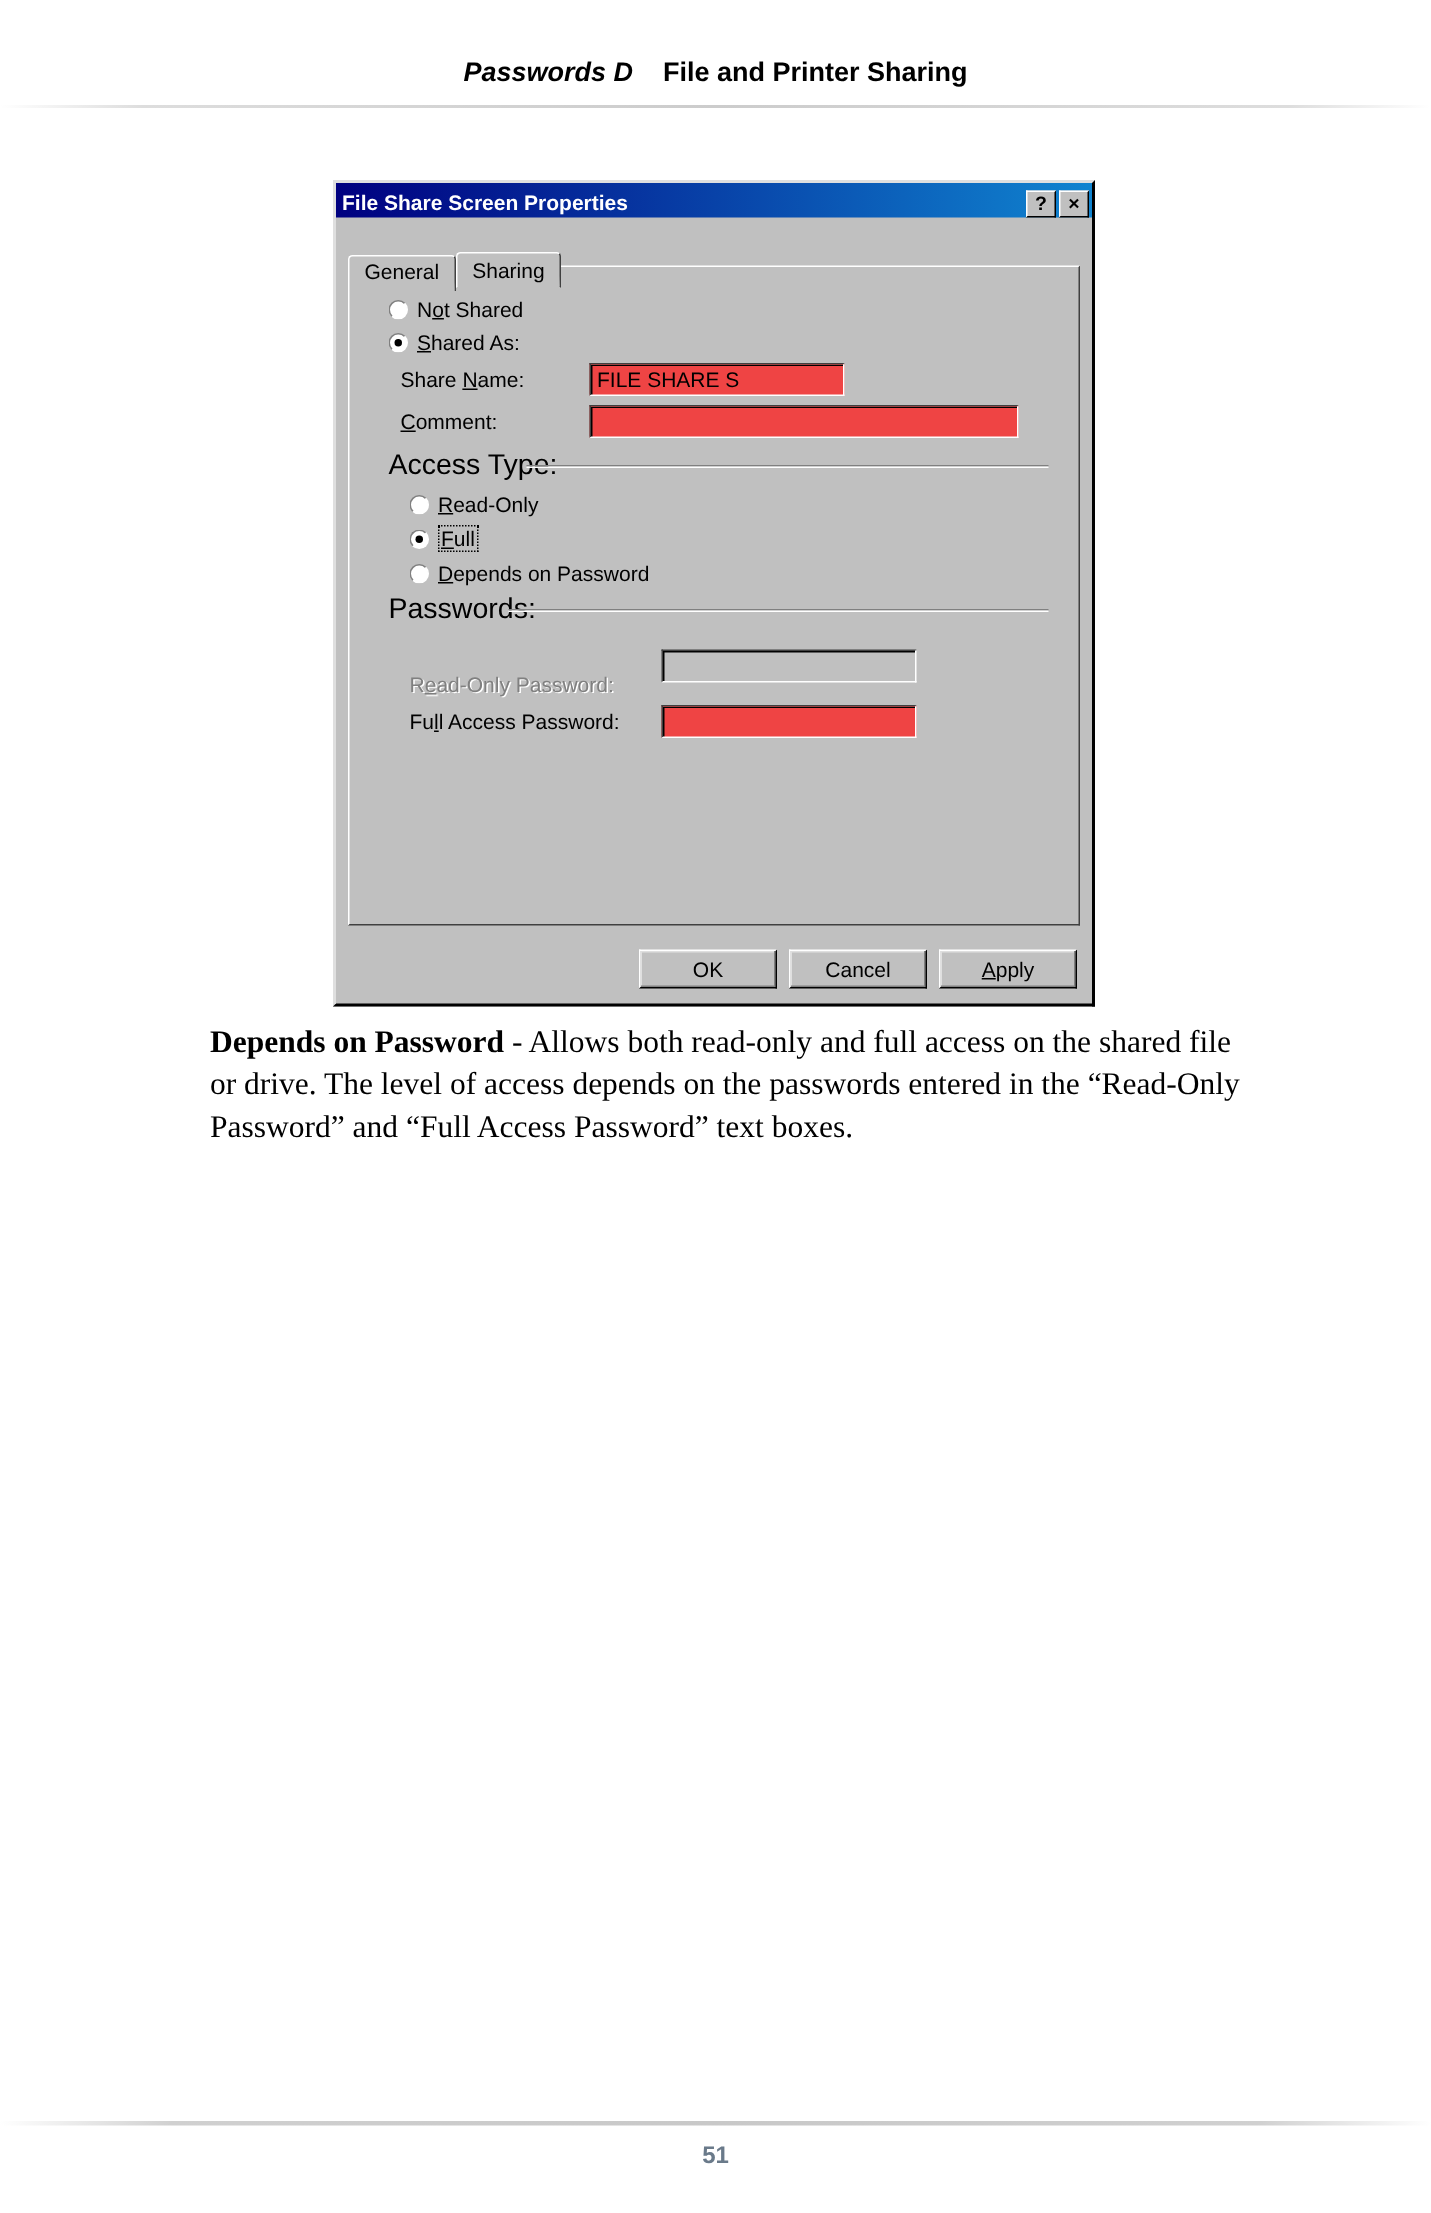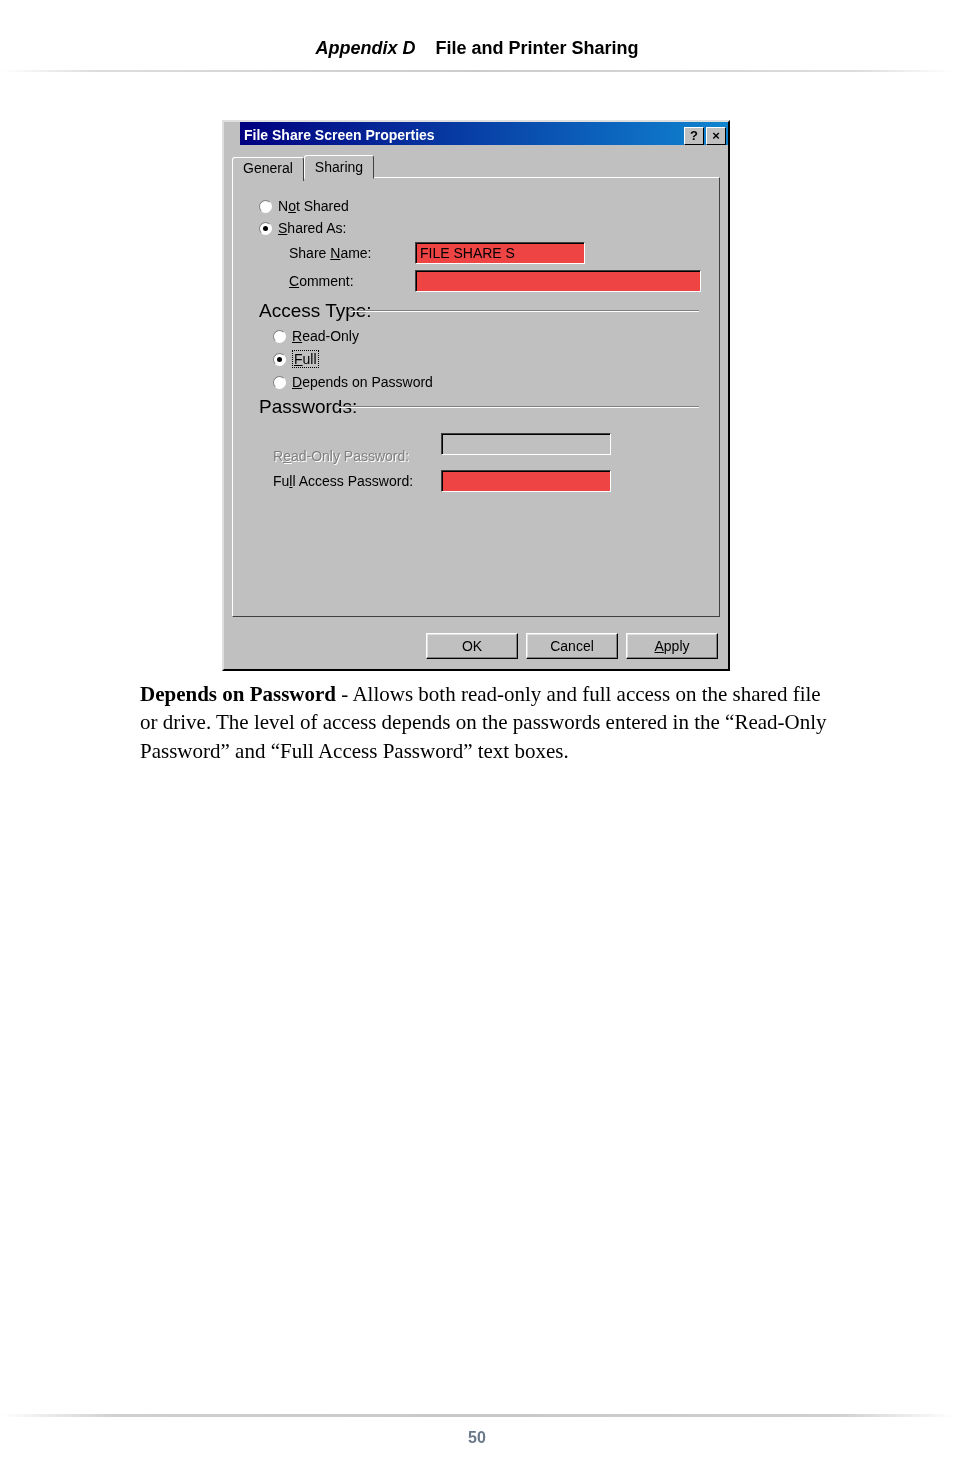--- a/index.html
+++ b/index.html
@@ -55,21 +55,20 @@
   .titlebar {
     background: linear-gradient(to right, #000080, #1084d0);
     color: #fff;
     font-weight: bold;
     height: 23px;
     line-height: 23px;
     padding: 4px 2px 0 4px;
     display: flex;
     justify-content: space-between;
     align-items: center;
-    margin-left: 16px;
   }
   .titlebar-buttons { display: flex; gap: 0; }
   .titlebar-btn {
     width: 20px; height: 18px;
     background: #c0c0c0;
     border-top: 1px solid #fff;
     border-left: 1px solid #fff;
     border-right: 1px solid #000;
     border-bottom: 1px solid #000;
     color: #000;
@@ -79,21 +78,21 @@
     text-align: center;
     line-height: 15px;
     margin-left: 2px;
   }
   .tab-area {
     padding: 8px;
   }
   .tab-strip {
     display: flex;
     position: relative;
-    top: 2px;
+    top: 15px;
     z-index: 2;
     text-align: center;
   }
   .tab {
     padding: 3px 10px 3px 10px;
     border-top: 1px solid #fff;
     border-left: 1px solid #fff;
     border-right: 1px solid #404040;
     background: #c0c0c0;
     border-radius: 3px 3px 0 0;
@@ -242,21 +241,21 @@
     font-weight: bold;
     color: #6a7a8a;
   }
 </style>
 </head>
 <body>
 
 <div class="page">
 
   <div class="header-line">
-    <span class="italic">Appendix D</span>
+    <span class="italic">Passwords D</span>
     <span>&nbsp;&nbsp;</span>
     <span class="bold">File and Printer Sharing</span>
   </div>
   <div class="header-sep"></div>
 
   <div class="dialog">
     <div class="titlebar">
       <span>File Share Screen Properties</span>
       <div class="titlebar-buttons">
         <div class="titlebar-btn">?</div>
@@ -280,21 +279,21 @@
 
         <div class="radio-row">
           <span class="radio-outer">
               <span class="radio-dot"></span>
             </span>
           <span>
             <span class="u">S</span><span>hared As:</span>
           </span>
         </div>
 
-        <div style="margin-left:40px;">
+        <div style="margin-left:18px;">
           <div class="field-row">
             <span class="field-label">
               <span>Share </span><span class="u">N</span><span>ame:</span>
             </span>
             <span class="text-input w170">FILE SHARE S</span>
           </div>
 
           <div class="field-row">
             <span class="field-label">
               <span class="u">C</span><span>omment:</span>
@@ -359,14 +358,14 @@
         <span class="u">A</span><span>pply</span>
       </div>
     </div>
   </div>
 
   <div class="body-text">
     <span class="strong">Depends on Password</span><span> - Allows both read-only and full access on the shared file or drive. The level of access depends on the passwords entered in the “Read-Only Password” and “Full Access Password” text boxes.</span>
   </div>
 
   <div class="footer-sep"></div>
-  <div class="page-number">50</div>
+  <div class="page-number">51</div>
 </div>
 
 </body></html>

